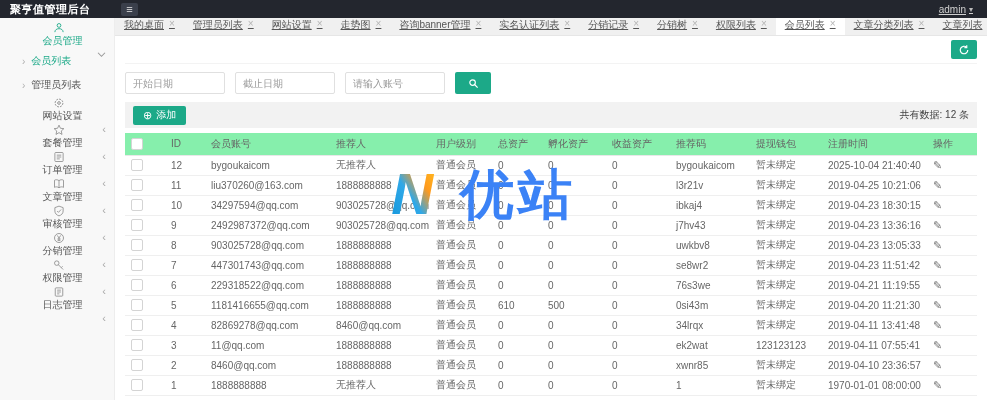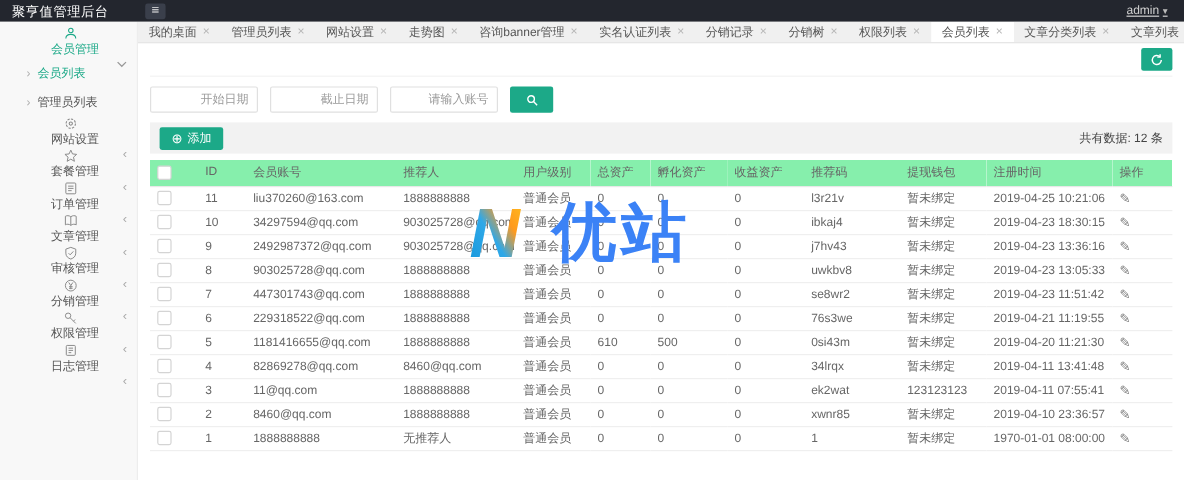--- a/index.html
+++ b/index.html
@@ -2,21 +2,21 @@
 <html><head>
 <meta charset="utf-8">
 <style>
   * { margin:0; padding:0; box-sizing:border-box; }
   html,body { width:987px; height:400px; overflow:hidden; background:#fff;
     font-family:"Liberation Sans","DejaVu Sans",sans-serif; font-size:10px; color:#666; }
 
   
   .topbar { position:absolute; left:0; top:0; right:0; height:18px; background:#23262e;
     display:flex; align-items:center; z-index:30; }
-  .logo { width:115px; color:#fff; font-size:11px; font-weight:normal; padding-left:10px;
+  .logo { width:115px; color:#fff; font-size:11px; font-weight:bold; padding-left:10px;
     letter-spacing:.5px; white-space:nowrap; }
   .hamburger { width:17px; height:13px; background:#3a3f4b; border-radius:2px; color:#e6e6e6;
     font-size:11px; line-height:12px; text-align:center; margin-left:6px; cursor:pointer; }
   .topbar-right { margin-left:auto; padding-right:14px; color:#d0d0d0; font-size:10px;
     display:flex; align-items:center; gap:3px; cursor:pointer;text-decoration:underline; }
   .caret { font-size:8px; color:#bbb; }
 
   
   .sidebar { position:absolute; left:0; top:18px; bottom:0; width:115px; background:#f8f8f8;
     border-right:1px solid #ededed; z-index:20; padding-top:4px; }
@@ -29,34 +29,34 @@
   .sub-item { height:24px; display:flex; align-items:center; padding-left:22px; color:#555;
     cursor:pointer; }
   .sub-item .arrow { color:#b0b0b0; margin-right:6px; font-size:10px; }
   .sub-item.active { color:#1ca988; }
 
   
   .main { position:absolute; left:115px; top:18px; right:0; bottom:0; background:#fff; }
 
   .tabbar { height:18px; background:#f0f0f0; border-bottom:1px solid #e6e6e6;
     display:flex; align-items:stretch; overflow:hidden; }
-  .tab { display:flex; align-items:center; gap:5px; padding:0 9px; font-size:10px; color:#555;
-    cursor:pointer; white-space:nowrap; }
+  .tab { display:flex; gap:5px; padding:0 9px; font-size:10px; color:#555;
+    cursor:pointer; white-space:nowrap;text-decoration:underline; }
   .tab-close { color:#b5b5b5; font-size:10px; }
   .tab.active { background:#fff; }
 
   .panel { padding:0 10px; }
   .refresh-row { height:28px; display:flex; align-items:center; justify-content:flex-end;
     border-bottom:1px solid #f3f3f3; }
   .btn-refresh { width:26px; height:19px; background:#1ca988; border:none; border-radius:2px;
     display:flex; align-items:center; justify-content:center; cursor:pointer; }
 
   .search-row { height:38px; display:flex; align-items:center; gap:10px; }
-  .search-row input { width:90px; height:22px; border:1px solid #e0e0e0; border-radius:2px;
-    padding:0 7px; font-size:10px; color:#333; outline:none;text-align:right; }
+  .search-row input { width:100px; height:22px; border:1px solid #e0e0e0; border-radius:2px;
+    padding:0 7px; font-size:10px; color:#333; outline:none; }
   .search-row input::placeholder { color:#9a9a9a; }
   .btn-search { width:36px; height:22px; background:#1ca988; border:none; border-radius:2px;
     display:flex; align-items:center; justify-content:center; cursor:pointer; }
 
   .toolbar { height:26px; background:#f2f2f2; display:flex; align-items:center;
     padding:0 8px; margin-bottom:5px; }
   .btn-add { height:19px; background:#1ca988; color:#fff; border:none; border-radius:2px;
     font-size:10px; padding:0 10px; display:flex; align-items:center; gap:4px; cursor:pointer; }
   .add-glyph { font-size:11px; }
   .total { margin-left:auto; color:#444; font-size:10px; }
@@ -288,20 +288,34 @@
           <th>收益资产</th>
           <th>推荐码</th>
           <th>提现钱包</th>
           <th>注册时间</th>
           <th>操作</th>
         </tr>
       </thead>
       <tbody>
           <tr>
             <td><span class="checkbox"></span></td>
+            <td>12</td>
+            <td>bygoukaicom</td>
+            <td>无推荐人</td>
+            <td>普通会员</td>
+            <td>0</td>
+            <td>0</td>
+            <td>0</td>
+            <td>bygoukaicom</td>
+            <td>暂未绑定</td>
+            <td>2025-10-04 21:40:40</td>
+            <td><span class="edit">✎</span></td>
+          </tr>
+          <tr>
+            <td><span class="checkbox"></span></td>
             <td>11</td>
             <td>liu370260@163.com</td>
             <td>1888888888</td>
             <td>普通会员</td>
             <td>0</td>
             <td>0</td>
             <td>0</td>
             <td>l3r21v</td>
             <td>暂未绑定</td>
             <td>2019-04-25 10:21:06</td>

